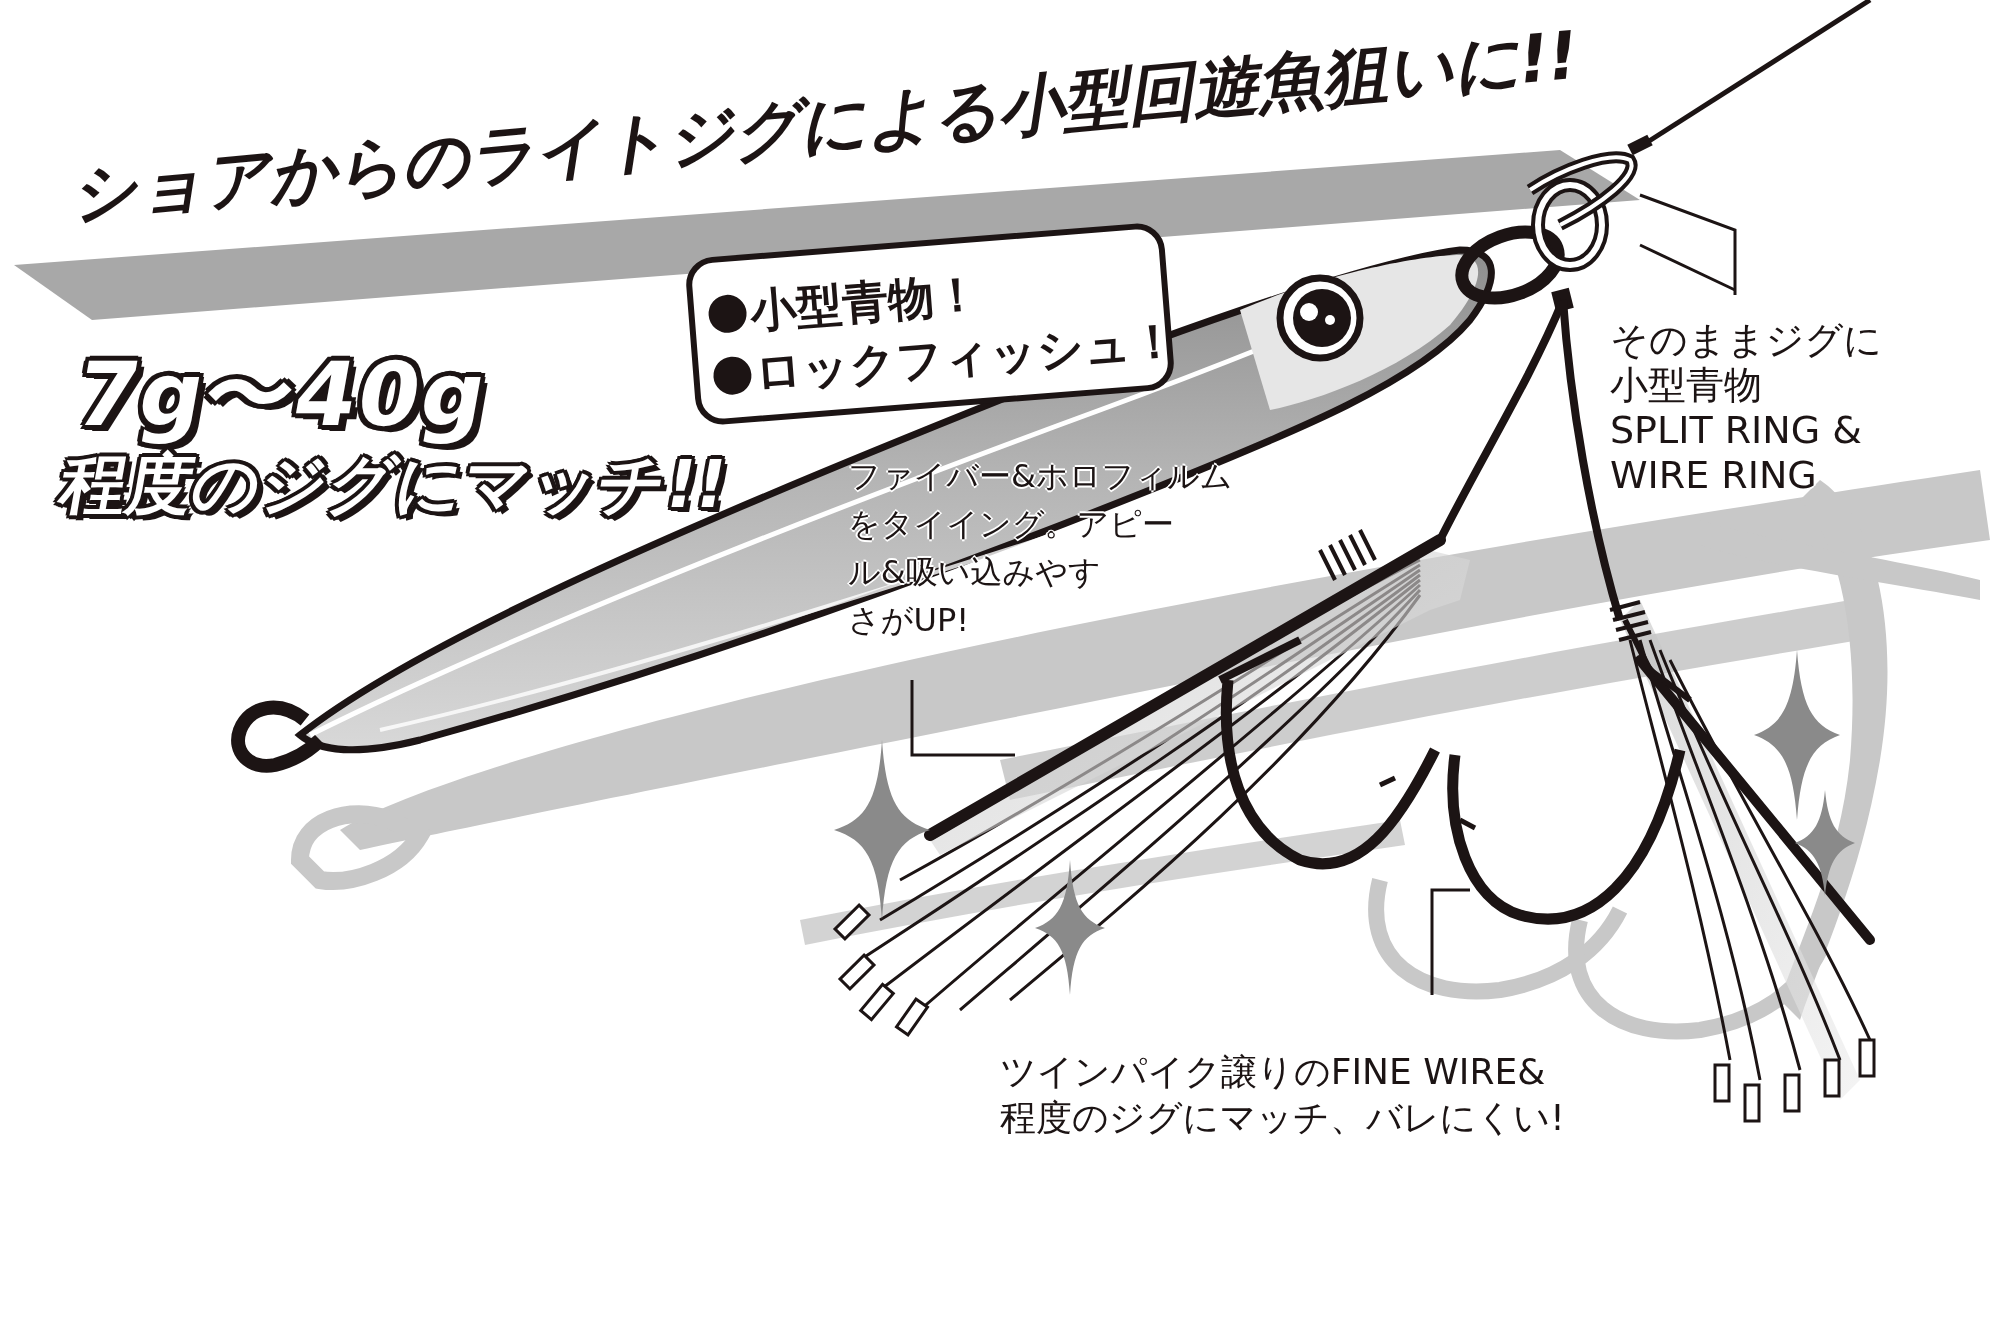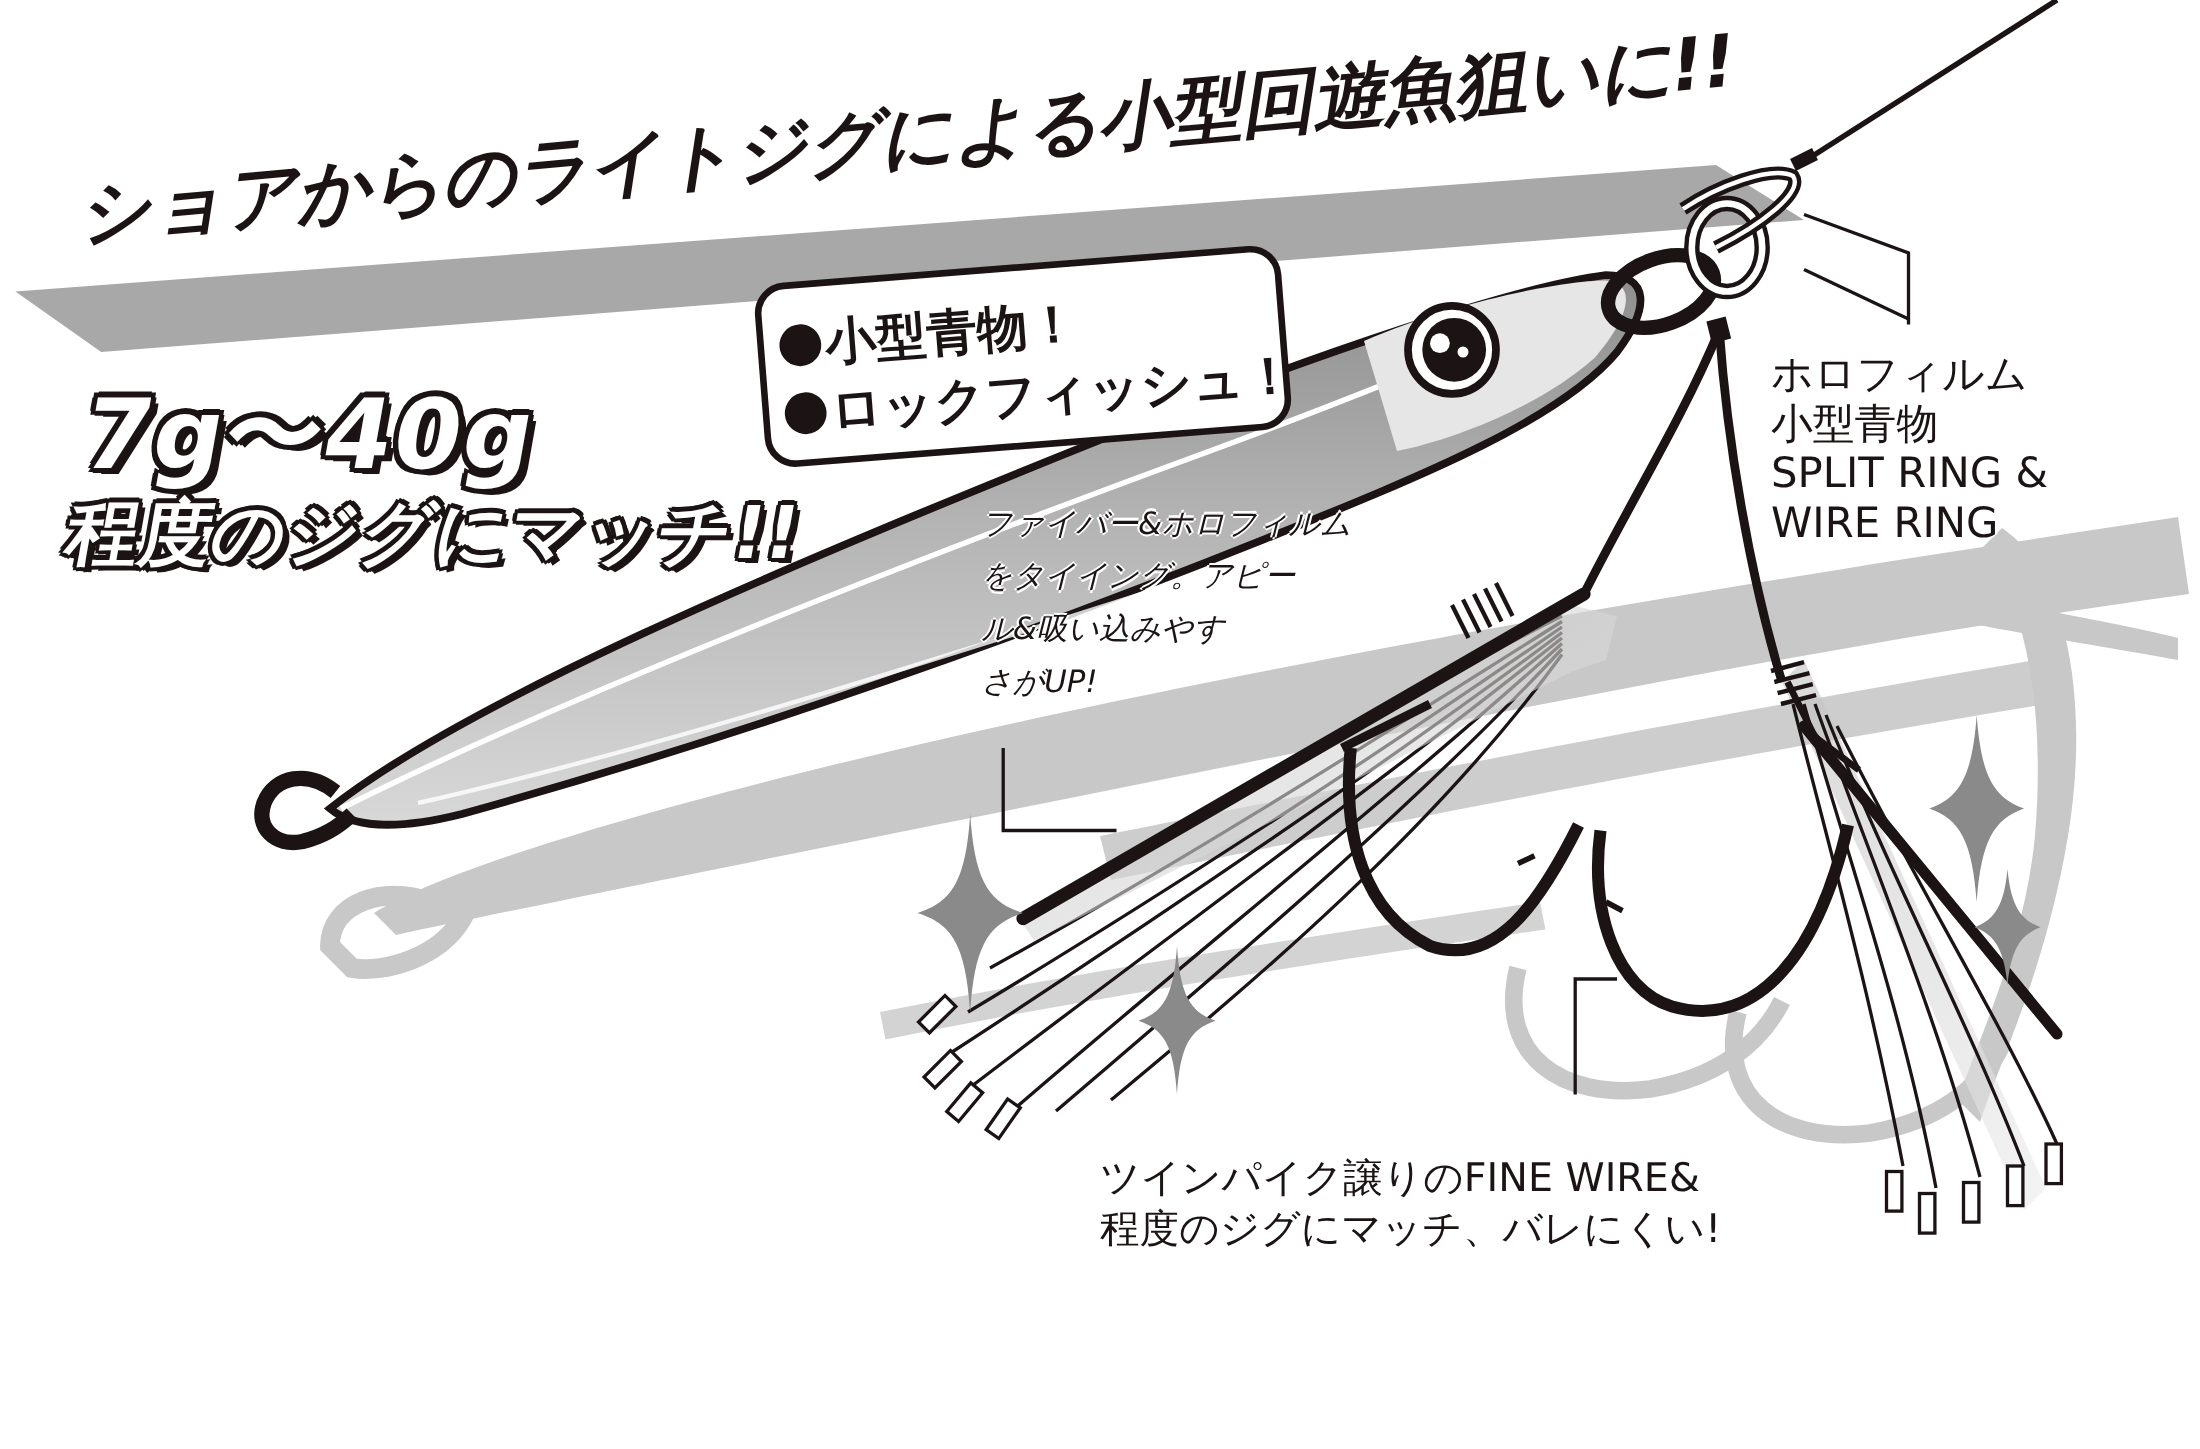--- a/index.html
+++ b/index.html
@@ -38,21 +38,21 @@
                  white-space: nowrap;
                  text-shadow: 4px 0 #1c1414, -4px 0 #1c1414, 0 4px #1c1414, 0 -4px #1c1414,
                               3px 3px #1c1414, -3px -3px #1c1414, 3px -3px #1c1414, -3px 3px #1c1414,
                               7px 5px #1c1414; }
 
   
   .callout { position: absolute; font-family: "DejaVu Sans", sans-serif; color: #1c1414;
              white-space: nowrap;
              text-shadow: 2px 0 #fff, -2px 0 #fff, 0 2px #fff, 0 -2px #fff; }
   .callout .ln { display: block; }
-  .c-fiber { left: 892px; top: 452px; font-size: 28px; line-height: 48px; font-style: italic; }
+  .c-fiber { left: 848px; top: 452px; font-size: 32px; line-height: 48px; }
   .c-ring  { left: 1610px; top: 318px; font-size: 38px; line-height: 45px; }
   .c-wire  { left: 1000px; top: 1049px; font-size: 36px; line-height: 46px; }
 </style>
 </head>
 <body>
 
 <div class="stage">
 
   <svg class="art" width="2000" height="1317" viewBox="0 0 2000 1317">
     <defs>
@@ -222,21 +222,21 @@
   </div>
 
   <div class="callout c-fiber">
     <span class="ln">ファイバー&amp;ホロフィルム</span>
     <span class="ln">をタイイング。アピー</span>
     <span class="ln">ル&amp;吸い込みやす</span>
     <span class="ln">さがUP!</span>
   </div>
 
   <div class="callout c-ring">
-    <span class="ln">ホロフィルム</span>
+    <span class="ln">そのままジグに</span>
     <span class="ln">小型青物</span>
     <span class="ln">SPLIT RING &amp;</span>
     <span class="ln">WIRE RING</span>
   </div>
 
   <div class="callout c-wire">
     <span class="ln">ツインパイク譲りのFINE WIRE&amp;</span>
     <span class="ln">程度のジグにマッチ、バレにくい!</span>
   </div>
 

